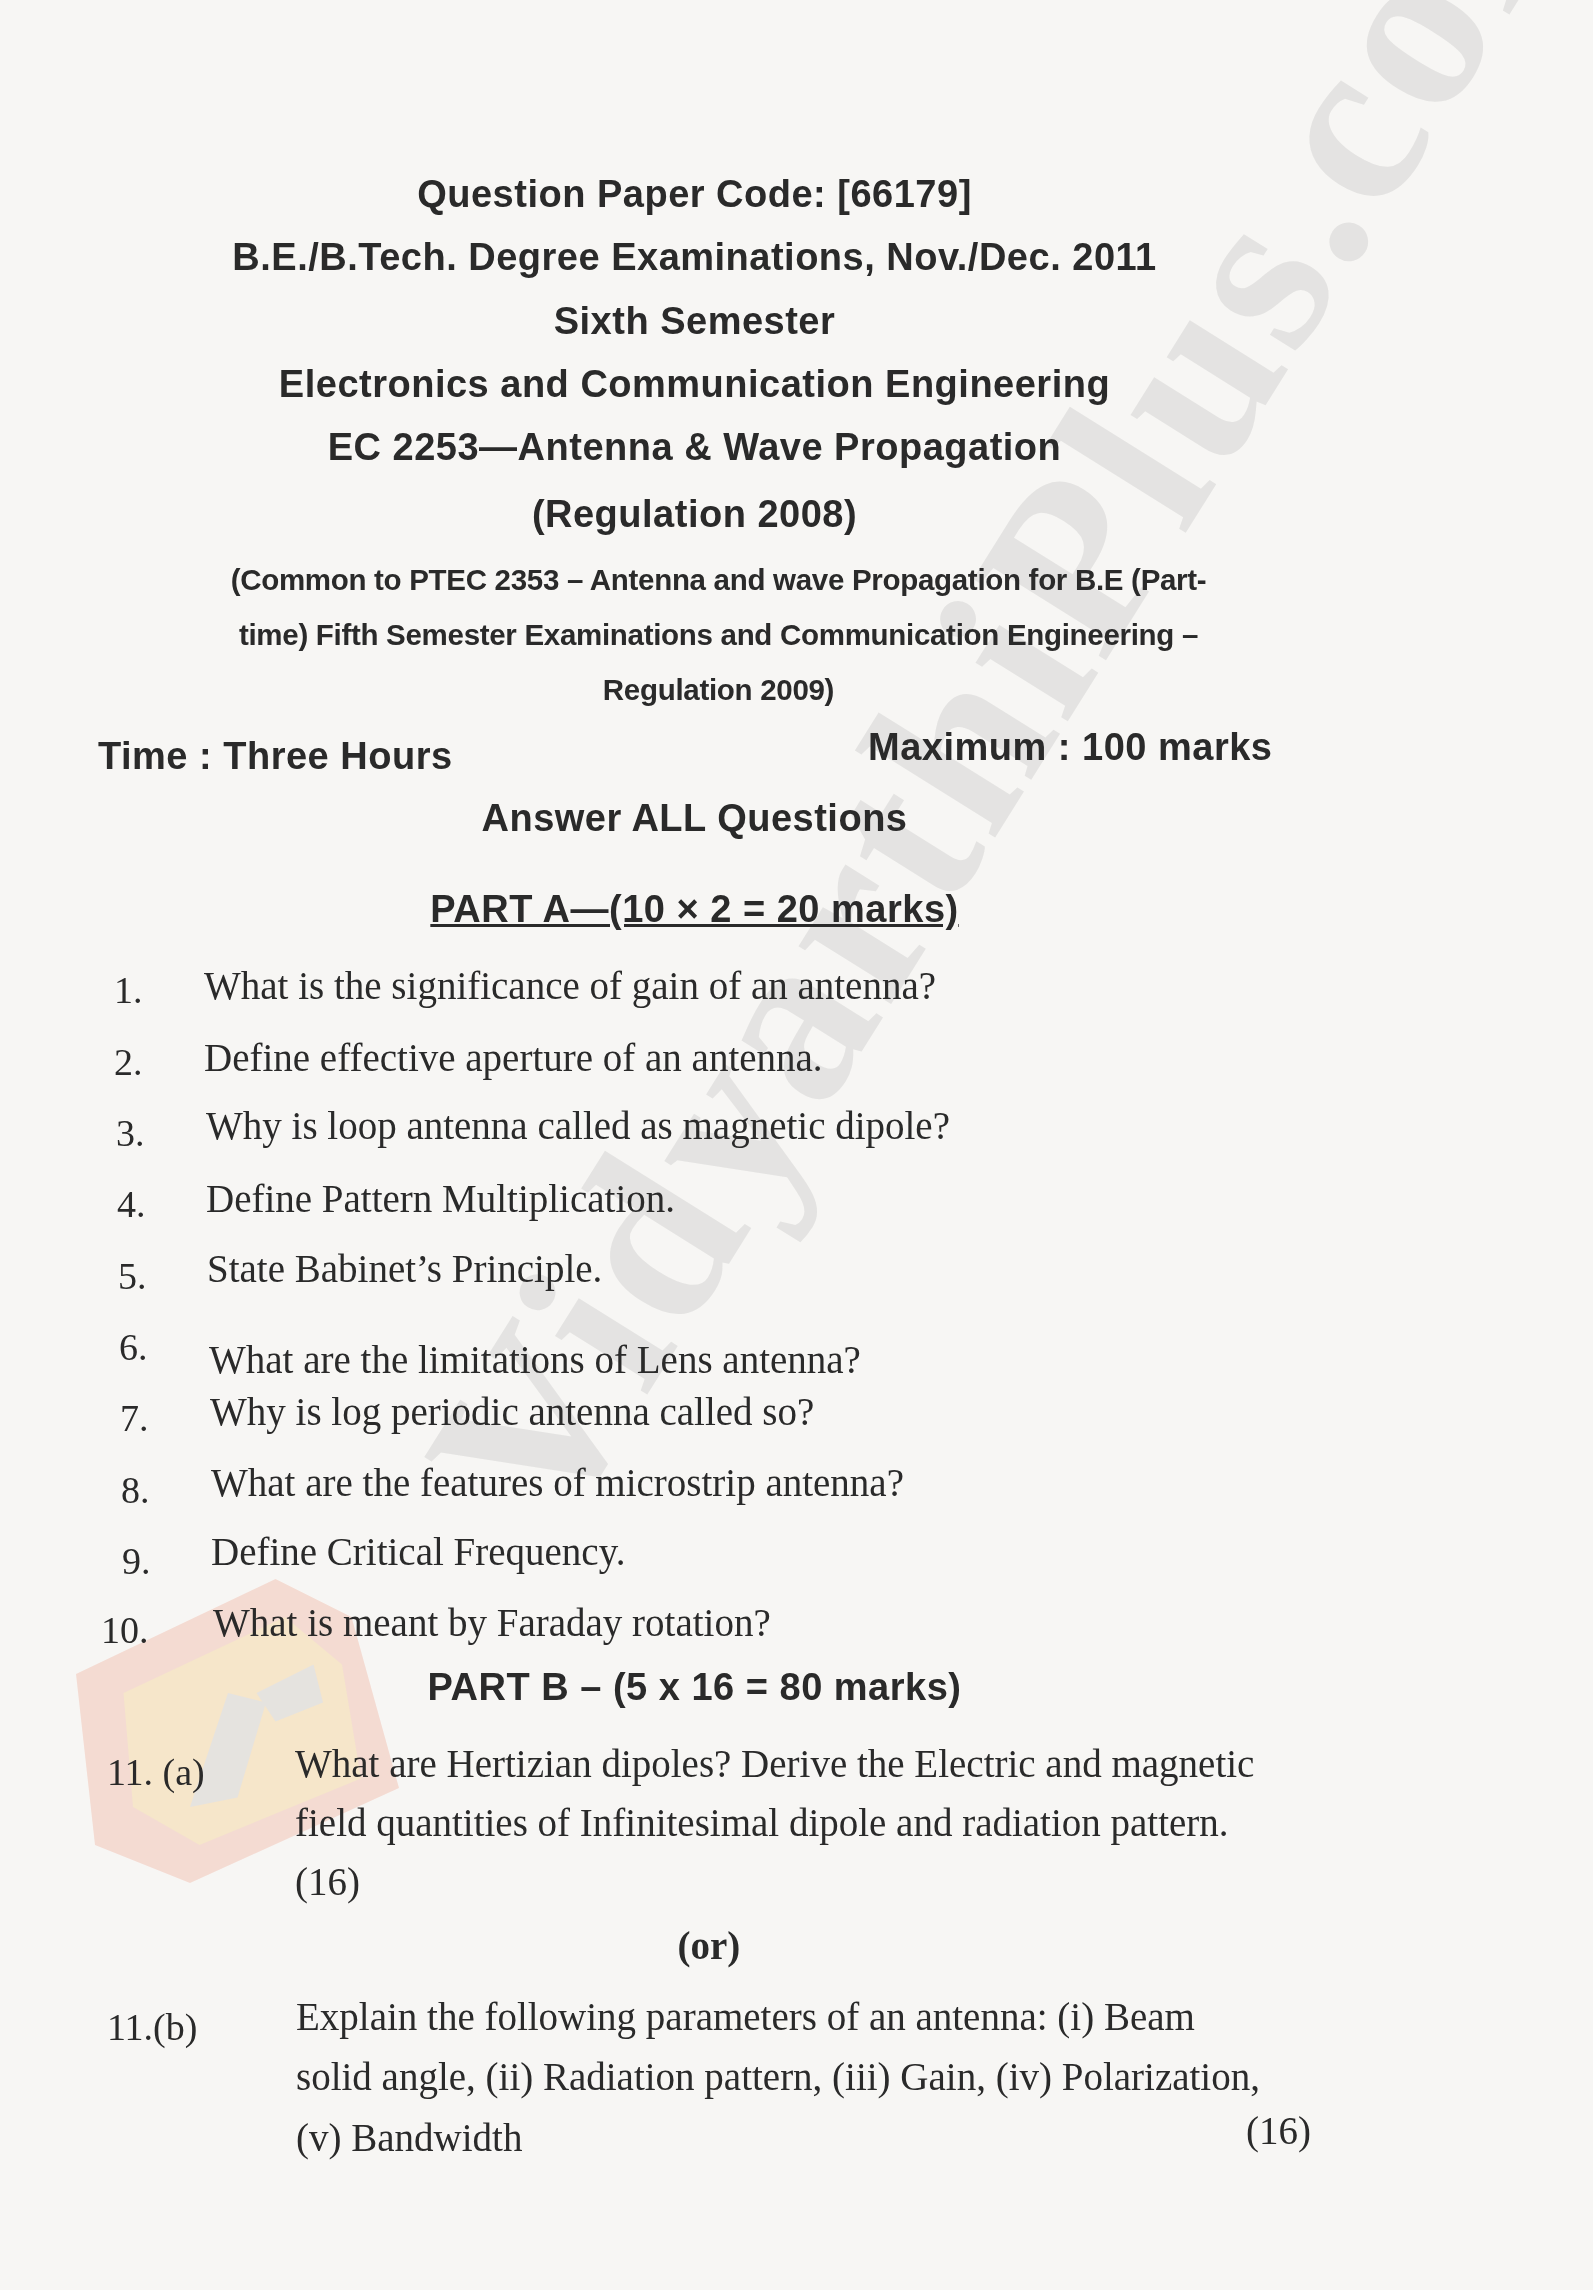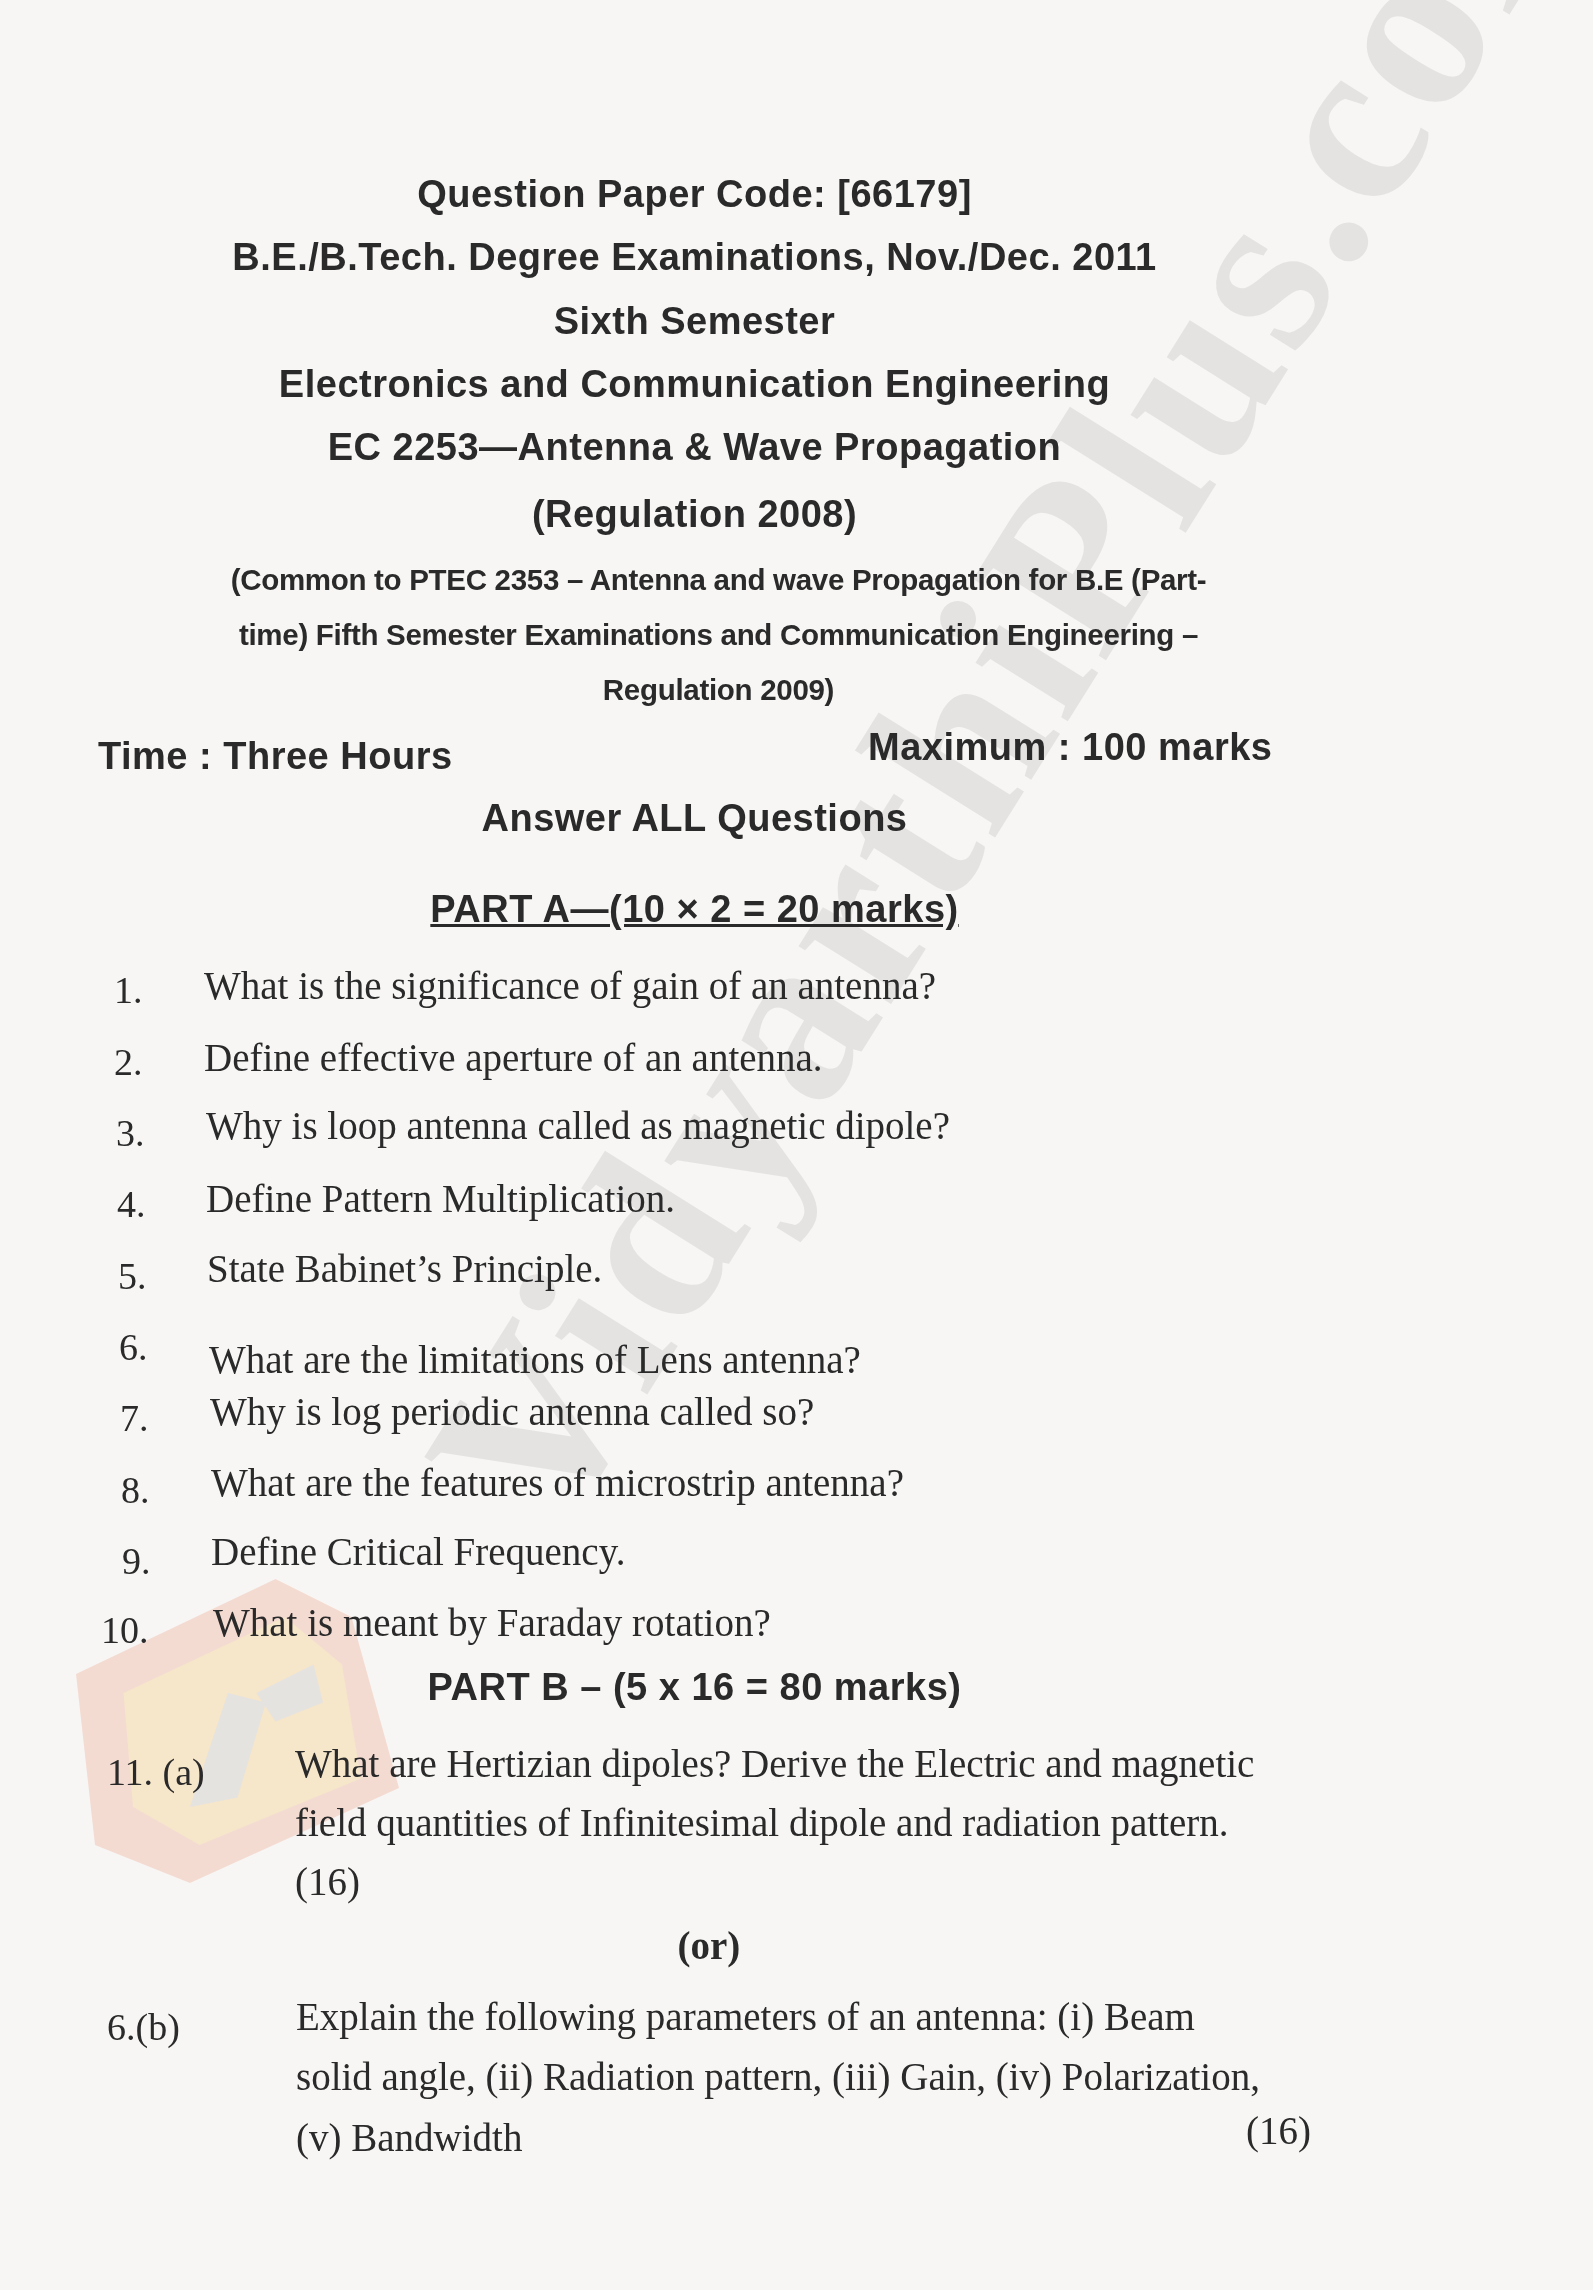--- a/index.html
+++ b/index.html
@@ -106,19 +106,19 @@
 <div>
   <span class="q-num serif" style="left:107px; top:1750px;">11. (a)</span>
   <div class="line serif" style="left:295px; top:1741px; font-size:39px;">What are Hertizian dipoles? Derive the Electric and magnetic</div>
   <div class="line serif" style="left:295px; top:1800px; font-size:39px;">field quantities  of Infinitesimal dipole and radiation pattern.</div>
   <div class="line serif" style="left:295px; top:1859px; font-size:39px;">(16)</div>
 </div>
 
 <div class="line center serif" style="top:1923px; left:14.3px; font-size:39px; font-weight:bold;">(or)</div>
 
 <div>
-  <span class="q-num serif" style="left:107px; top:2005px;">6.(b)</span>
+  <span class="q-num serif" style="left:107px; top:2005px;">11.(b)</span>
   <div class="line serif" style="left:296px; top:1994px; font-size:39px;">Explain the following parameters of an antenna: (i) Beam</div>
   <div class="line serif" style="left:296px; top:2054px; font-size:39px;">solid angle, (ii) Radiation pattern, (iii) Gain, (iv) Polarization,</div>
   <div class="line serif" style="left:296px; top:2115px; font-size:39px;">(v) Bandwidth</div>
   <div class="line serif" style="left:1246px; top:2108px; font-size:39px;">(16)</div>
 </div>
 
 
 </body></html>

